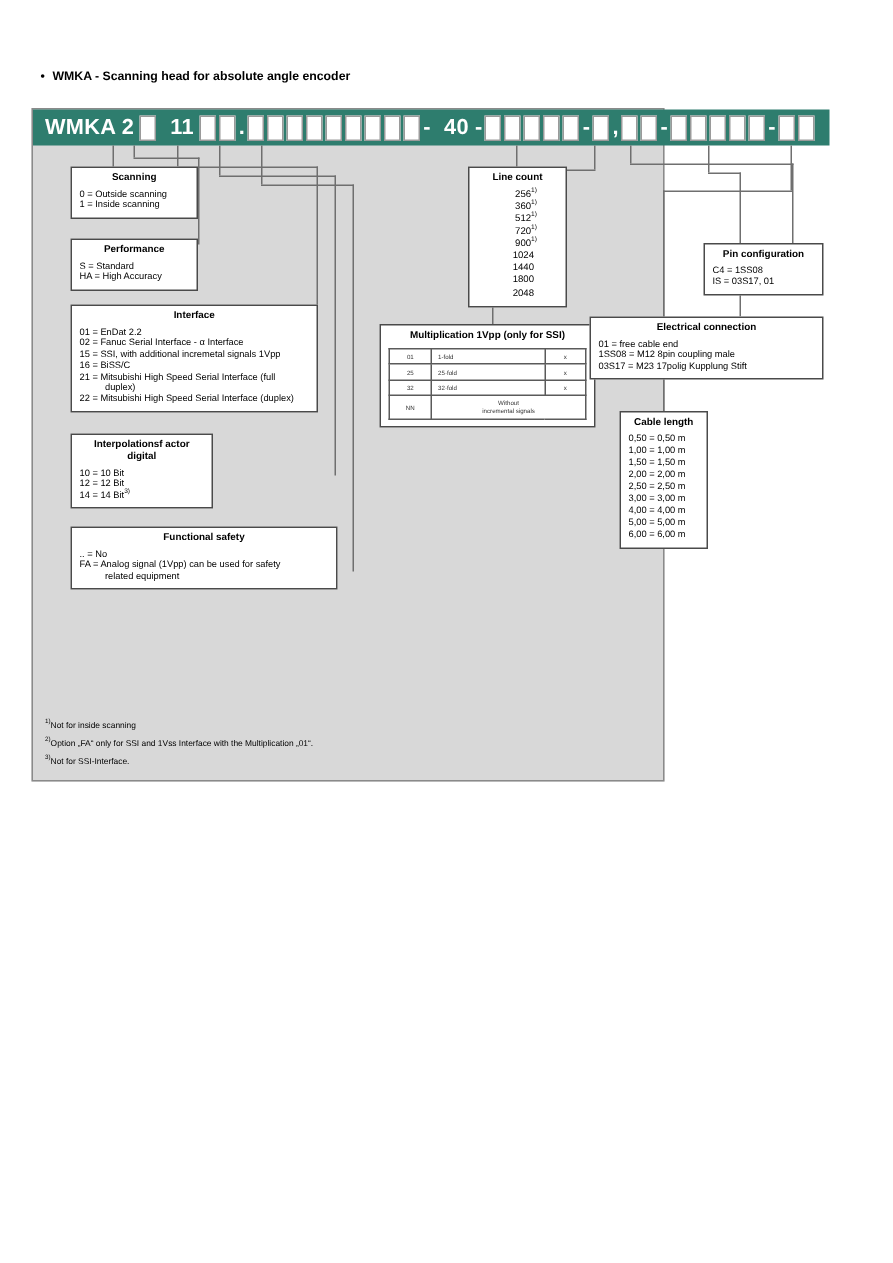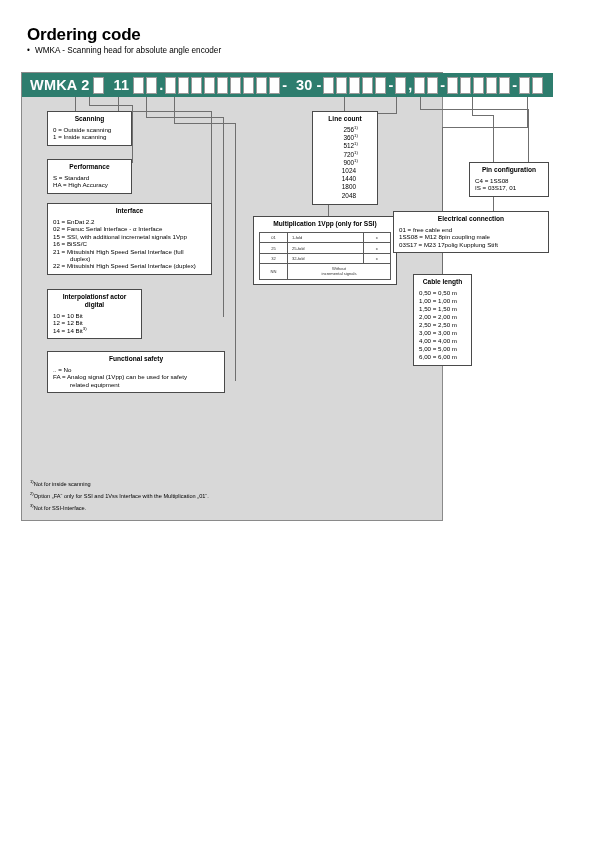--- a/index.html
+++ b/index.html
@@ -8,21 +8,21 @@
     font-family:"Liberation Sans", sans-serif;
     color:#000;-webkit-font-smoothing:none;
   }
   .page{position:relative;width:595px;height:842px;overflow:hidden;}
 
   
   .title{
     position:absolute;left:27px;top:25px;
     font-size:17px;font-weight:bold;letter-spacing:-0.2px;
   }
-  .bullets{position:absolute;left:27px;top:45px;font-size:8.2px;font-weight:normal;line-height:11.5px;}
+  .bullets{position:absolute;left:27px;top:45px;font-size:8.2px;font-weight:bold;line-height:11.5px;}
   .bullets div{white-space:nowrap;}
   .bullets .b::before{content:"\2022";display:inline-block;width:8px;}
 
   
   .panel{
     position:absolute;left:21px;top:72px;width:422px;height:449px;
     background:#d8d8d8;border:1px solid #8a8a8a;box-sizing:border-box;
   }
 
   
@@ -75,21 +75,20 @@
   .foot{
     position:absolute;font-size:5.6px;line-height:12px;white-space:nowrap;
   }
   .foot sup{font-size:4.2px;}
 </style>
 </head>
 <body>
 
 <div class="page">
 
-  <div class="title">Ordering code</div>
   <div class="bullets">
     <div class="b">WMKA - Scanning head for absolute angle encoder</div>
   </div>
 
   <div class="panel">
 
     <div class="codebar">
       <span class="lbl">WMKA 2</span>
       <span class="cell w1"></span>
       <span class="lbl">11</span>
@@ -99,21 +98,21 @@
       <span class="cell w1"></span>
       <span class="cell w1"></span>
       <span class="cell w1"></span>
       <span class="cell w1"></span>
       <span class="cell w1"></span>
       <span class="cell w1"></span>
       <span class="cell w1"></span>
       <span class="cell w1"></span>
       <span class="cell w1"></span>
       <span class="sep">-</span>
-      <span class="lbl">30</span>
+      <span class="lbl">40</span>
       <span class="sep">-</span>
       <span class="cell w1"></span>
       <span class="cell w1"></span>
       <span class="cell w1"></span>
       <span class="cell w1"></span>
       <span class="cell w1"></span>
       <span class="sep">-</span>
       <span class="cell w1"></span>
       <span class="sep">,</span>
       <span class="cell w1"></span>

